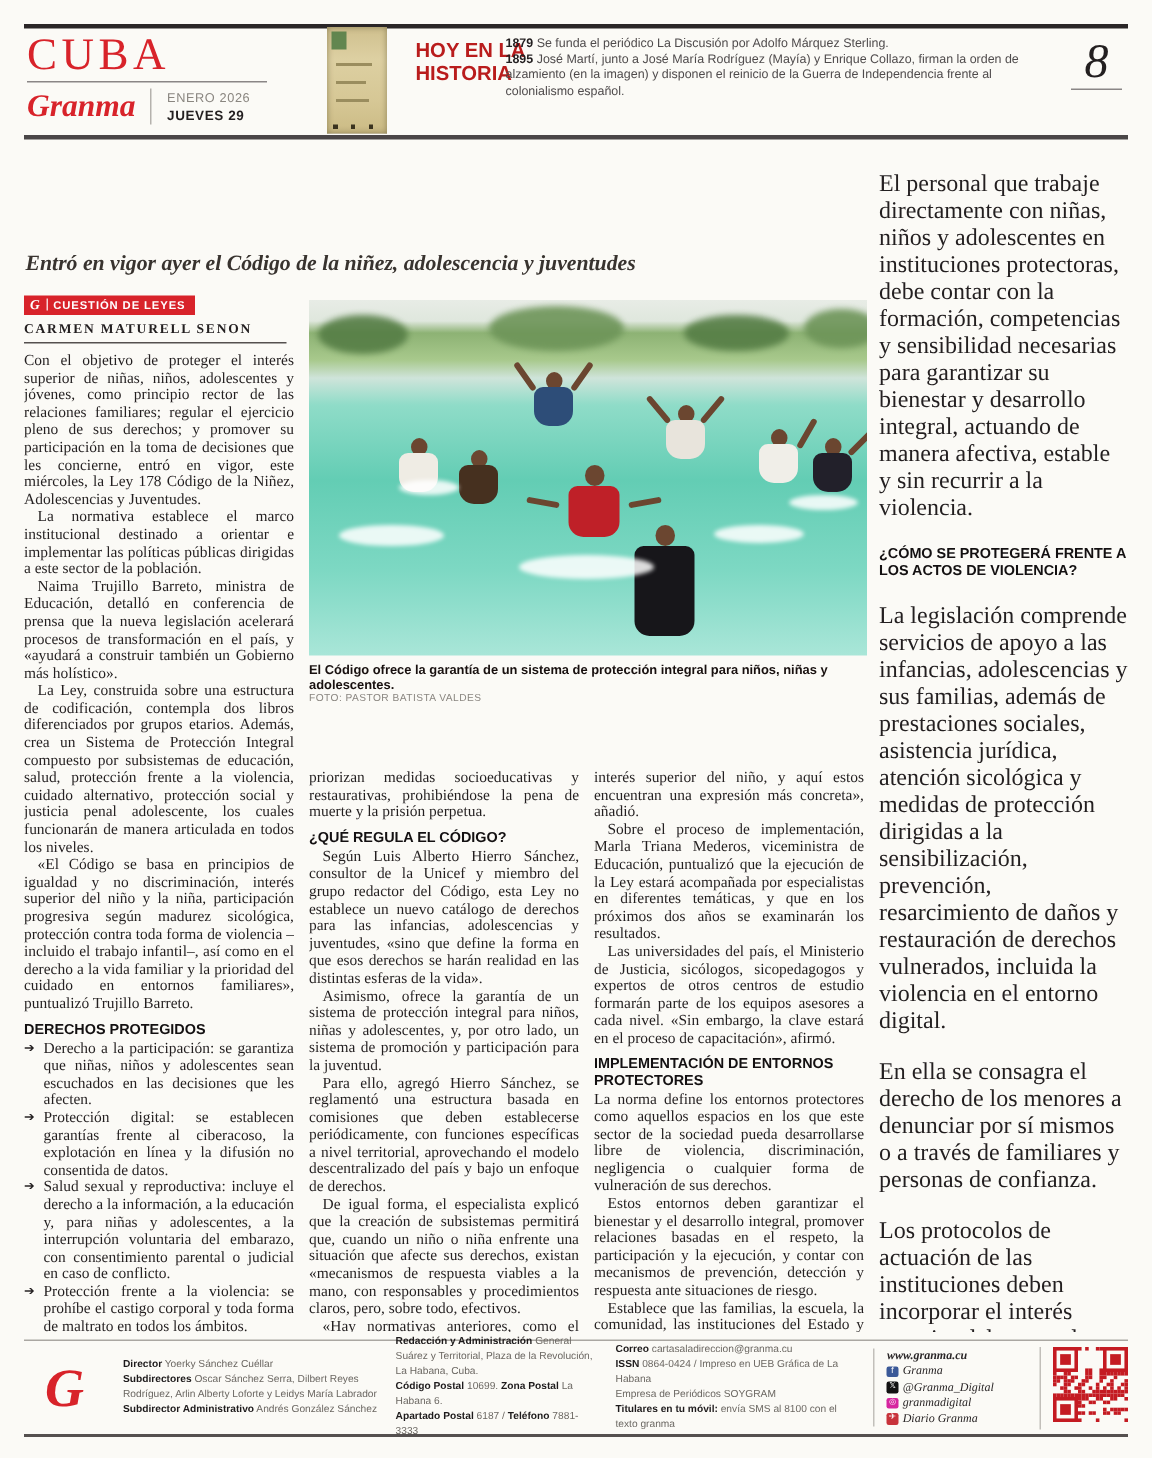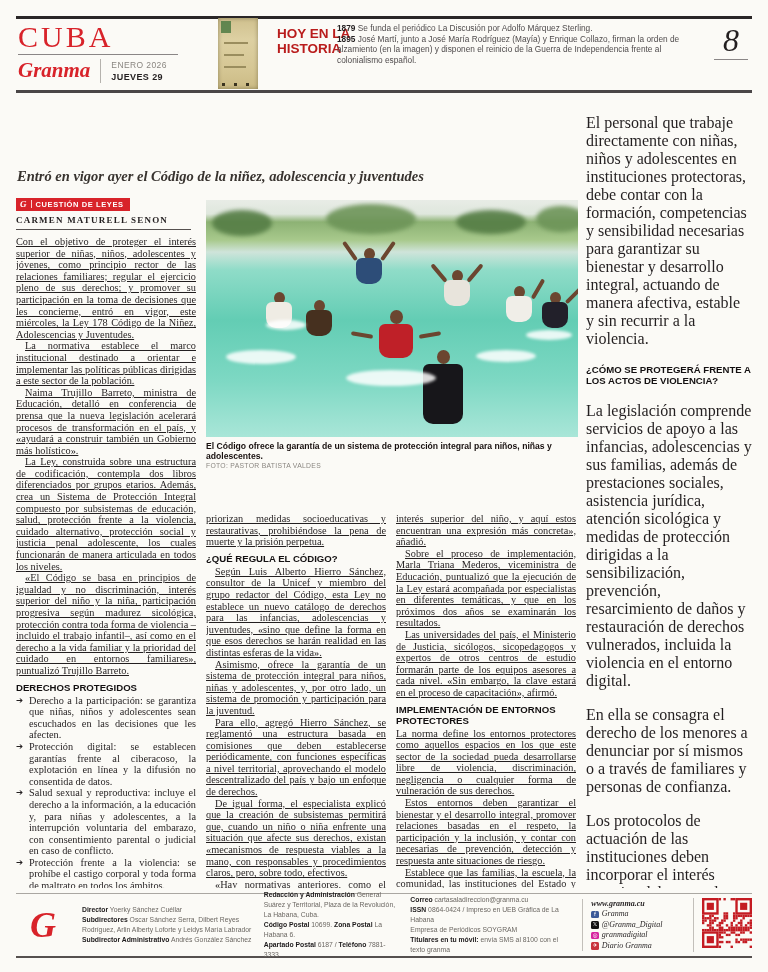--- a/index.html
+++ b/index.html
@@ -42,21 +42,21 @@
   .cols{position:absolute;left:16px;top:193px;width:562px;height:695px;display:flex;gap:10px;overflow:hidden;}
   .col{width:180px;flex:0 0 180px;overflow:hidden;}
   .col4{position:absolute;left:586px;top:98px;width:166px;height:790px;overflow:hidden;}
   .kicker{display:inline-flex;align-items:center;background:#d8232a;color:#fff;
       padding:1px 6px 2px 4px;gap:4px;margin-bottom:3px;}
   .kicker .kg{font-style:italic;font-weight:bold;font-size:9px;font-family:"Liberation Serif",serif;}
   .kicker .kd{width:1px;height:8px;background:rgba(255,255,255,.8);}
   .kicker .kl{font-family:"Liberation Sans",sans-serif;font-weight:bold;font-size:7.5px;letter-spacing:.6px;}
   .byline{font-weight:bold;font-size:9px;letter-spacing:1.2px;color:#231f20;
       border-bottom:1px solid #55504f;padding:1px 0 4px;width:175px;margin-bottom:6px;}
-  .col p{margin:0;font-size:10.3px;line-height:11.6px;text-align:justify;text-indent:9px;text-decoration:underline;}
+  .col p{margin:0;font-size:10.3px;line-height:11.6px;text-align:justify;text-indent:9px;}
   .col p.flush{text-indent:0;}
   .colhead{font-family:"Liberation Sans",sans-serif;font-weight:bold;font-size:9.6px;
       line-height:11px;margin:5px 0 2px;color:#131011;letter-spacing:0;}
   .bullet{position:relative;padding-left:13px;font-size:10.3px;line-height:11.6px;text-align:justify;margin:0;}
   .bullet .arrow{position:absolute;left:0;top:0;font-family:"DejaVu Sans",sans-serif;font-size:8.5px;color:#231f20;}
   .spacer{height:320px;}
   
   .photo{position:absolute;left:190px;top:7px;width:372px;}
   .photo-img{position:relative;height:237px;overflow:hidden;
      background:linear-gradient(180deg,#e8ece6 0,#dfe7dd 14px,#8db274 22px,#a8c98c 40px,#cfe4da 52px,
@@ -155,21 +155,21 @@
         <p>De igual forma, el especialista explicó que la creación de subsistemas permitirá que, cuando un niño o niña enfrente una situación que afecte sus derechos, existan «mecanismos de respuesta viables a la mano, con responsables y procedimientos claros, pero, sobre todo, efectivos.</p>
         <p>«Hay normativas anteriores, como el Código de las Familias, que regulan parámetros para determinar el</p>
       </div>
     <div class="col" id="col3">
         <div class="spacer"></div>
         <p class="flush">interés superior del niño, y aquí estos encuentran una expresión más concreta», añadió.</p>
         <p>Sobre el proceso de implementación, Marla Triana Mederos, viceministra de Educación, puntualizó que la ejecución de la Ley estará acompañada por especialistas en diferentes temáticas, y que en los próximos dos años se examinarán los resultados.</p>
         <p>Las universidades del país, el Ministerio de Justicia, sicólogos, sicopedagogos y expertos de otros centros de estudio formarán parte de los equipos asesores a cada nivel. «Sin embargo, la clave estará en el proceso de capacitación», afirmó.</p>
         <div class="colhead">IMPLEMENTACIÓN DE ENTORNOS PROTECTORES</div>
         <p class="flush">La norma define los entornos protectores como aquellos espacios en los que este sector de la sociedad pueda desarrollarse libre de violencia, discriminación, negligencia o cualquier forma de vulneración de sus derechos.</p>
-        <p>Estos entornos deben garantizar el bienestar y el desarrollo integral, promover relaciones basadas en el respeto, la participación y la inclusión, y contar con necesarias de prevención, detección y respuesta ante situaciones de riesgo.</p>
+        <p>Estos entornos deben garantizar el bienestar y el desarrollo integral, promover relaciones basadas en el respeto, la participación y la ejecución, y contar con mecanismos de prevención, detección y respuesta ante situaciones de riesgo.</p>
         <p>Establece que las familias, la escuela, la comunidad, las instituciones del Estado y los medios digitales son responsables de la construcción y sostenimiento de estos entornos, conforme</p>
       </div>
 
     <div class="photo">
       <div class="photo-img">
         <div class="leaf" style="left:6px;top:10px;width:60px;height:26px;"></div>
         <div class="leaf" style="left:120px;top:4px;width:90px;height:30px;background:#6d9458;"></div>
         <div class="leaf" style="left:250px;top:10px;width:70px;height:24px;"></div>
         <div class="leaf" style="left:330px;top:6px;width:50px;height:26px;background:#6d9458;"></div>
         <div class="fig" style="left:150px;top:48px;">

